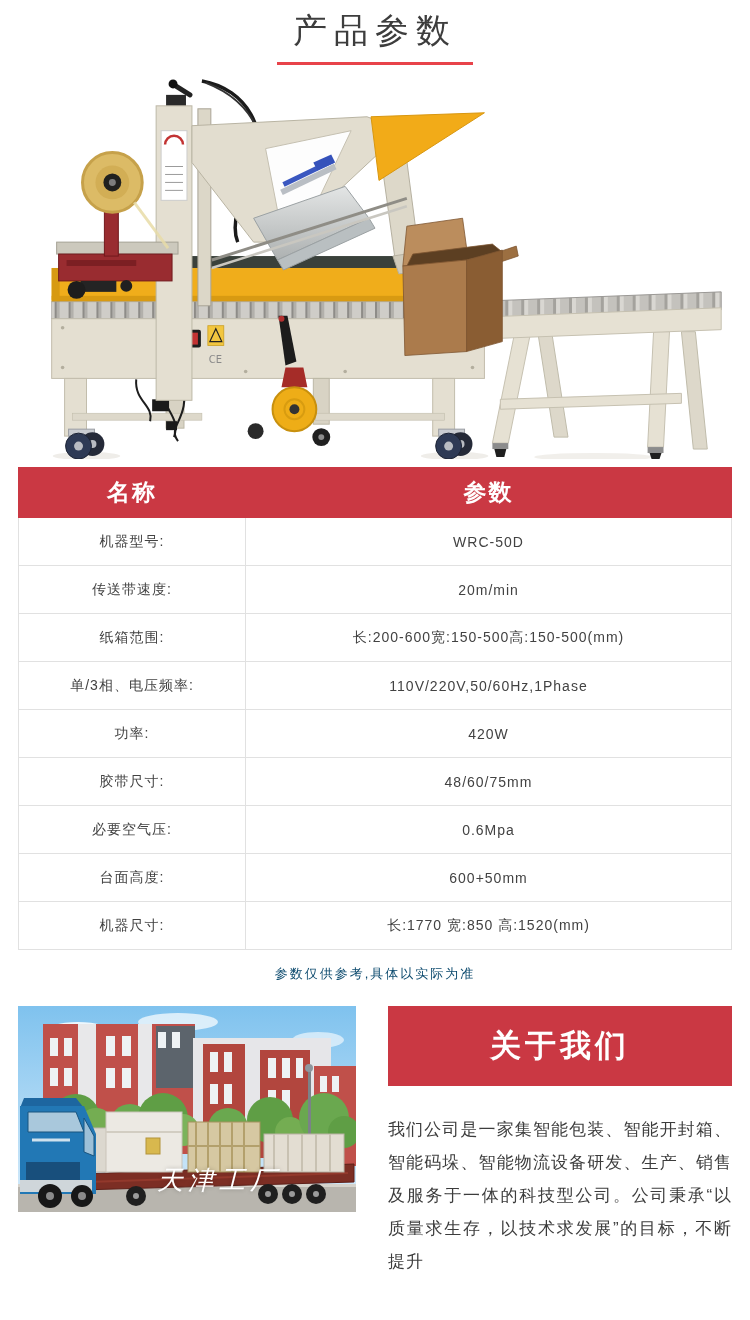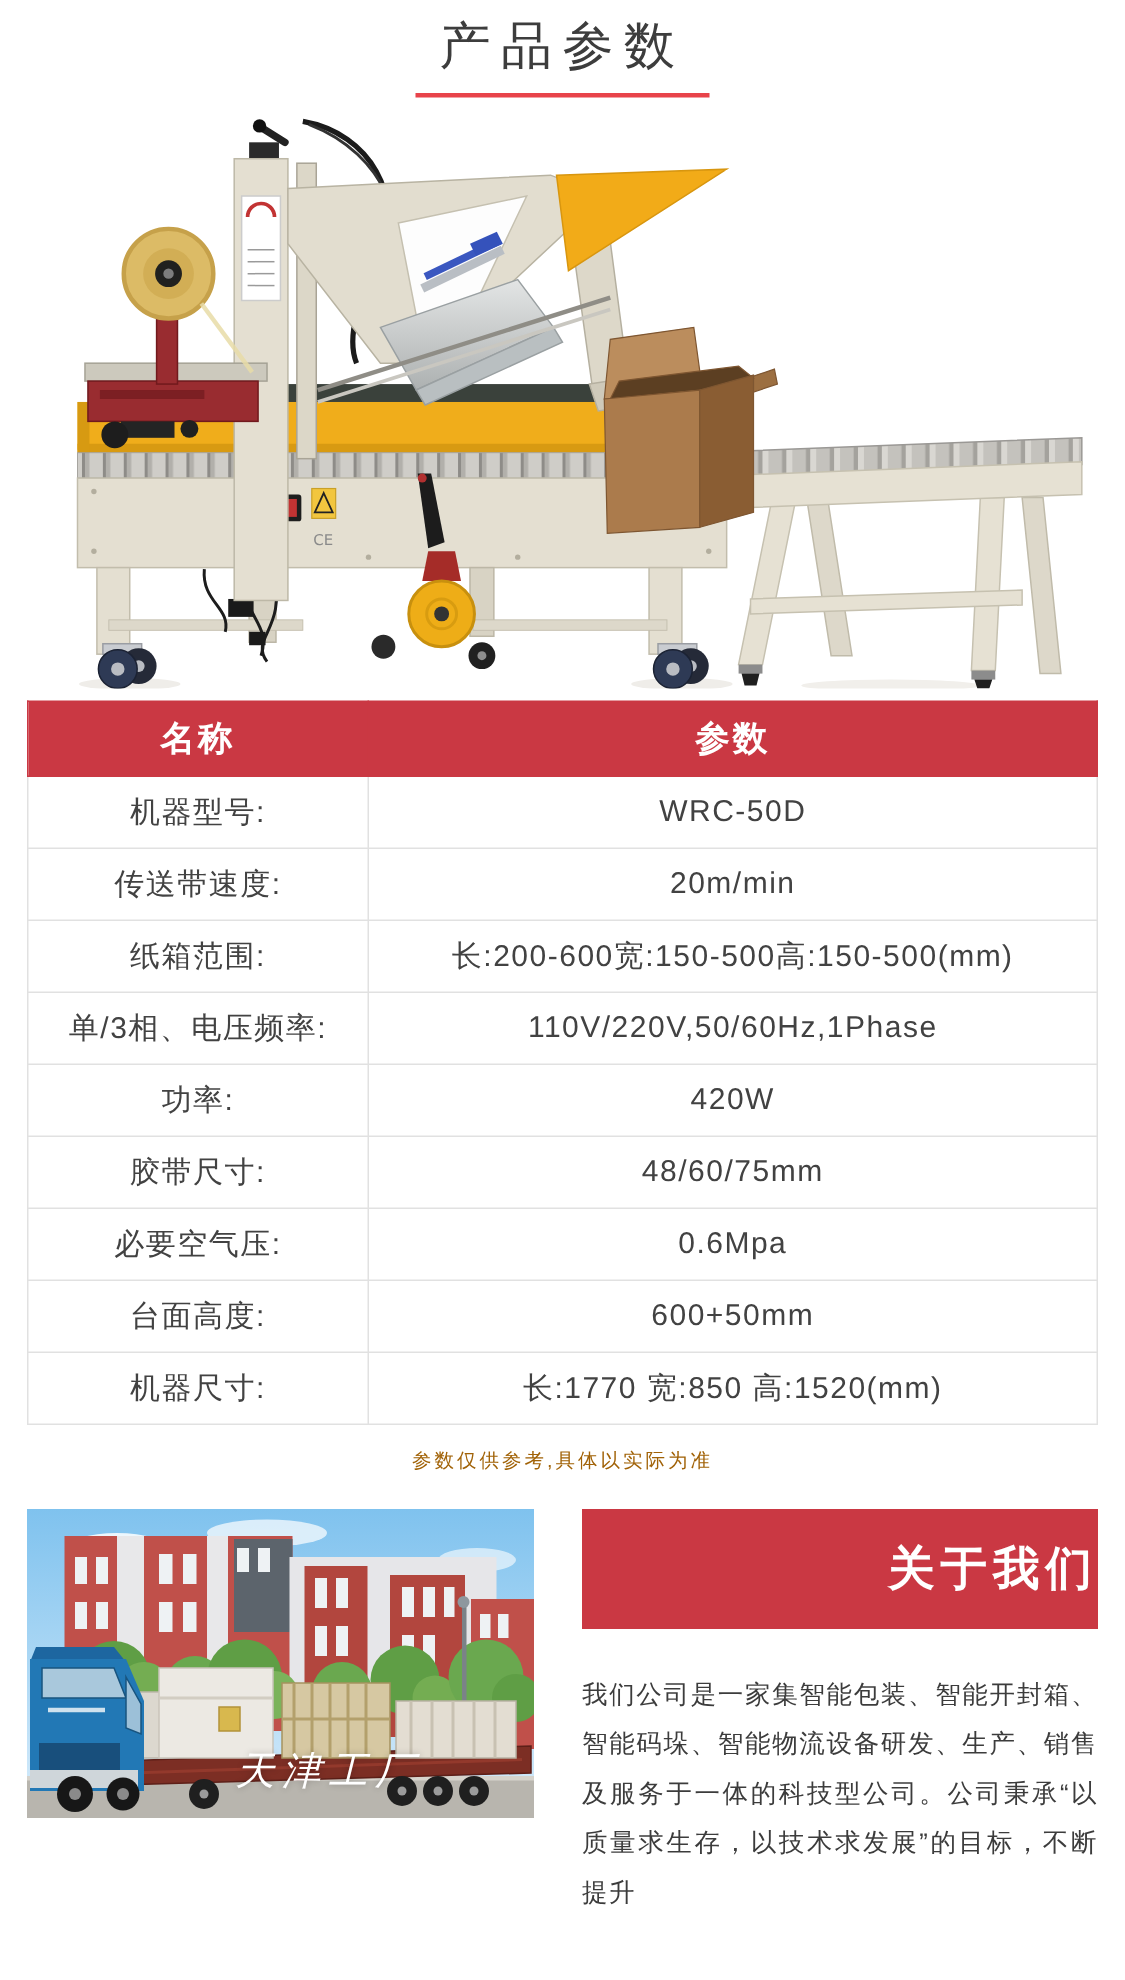--- a/index.html
+++ b/index.html
@@ -17,36 +17,36 @@
 
   .product-figure { width:720px; height:388px; margin:6px auto 8px; }
   .product-figure svg { display:block; }
 
   table.spec { width:714px; margin:0 auto; border-collapse:collapse; table-layout:fixed; }
   .spec th {
     background:#ca3843; color:#fff; font-size:23px; font-weight:bold;
     height:50px; letter-spacing:2px; border:1px solid #ca3843; padding:0;
   }
   .spec td {
-    height:48px; text-align:center; font-size:20px; color:#424242;
+    height:48px; text-align:center; font-size:14px; color:#424242;
     border:1px solid #e1e1e1; letter-spacing:1px; padding:0 6px;
     overflow:hidden; white-space:nowrap;
   }
-  .note { text-align:center; font-size:13px; color:#a16207; margin:15px 0 0; letter-spacing:2px; }
+  .note { text-align:center; font-size:13px; color:#0c4a6e; margin:15px 0 0; letter-spacing:2px; }
 
   .about { display:flex; gap:32px; padding:0 18px; margin-top:23px; }
   .factory-figure { position:relative; width:338px; height:206px; flex:none; margin:0;font-style:italic; }
   .factory-figure svg { display:block; }
   .factory-caption {
     position:absolute; left:0; right:0; bottom:14px; text-align:center; padding-left:64px;
     color:#fff; font-size:26px; letter-spacing:5px; text-shadow:0 0 4px rgba(0,0,0,.25);
   }
   .about-right { flex:1; min-width:0; }
   .about-heading {
-    height:80px; line-height:80px; background:#ca3843; color:#fff; text-align:right;
+    height:80px; line-height:80px; background:#ca3843; color:#fff; text-align:center;
     font-size:31px; font-weight:bold; letter-spacing:4px;
   }
   .about-body {
     margin:27px 0 0; font-size:17px; line-height:33px; color:#3c3c3c;
     text-align:justify; letter-spacing:1px;
   }
 </style>
 </head>
 <body>
 

